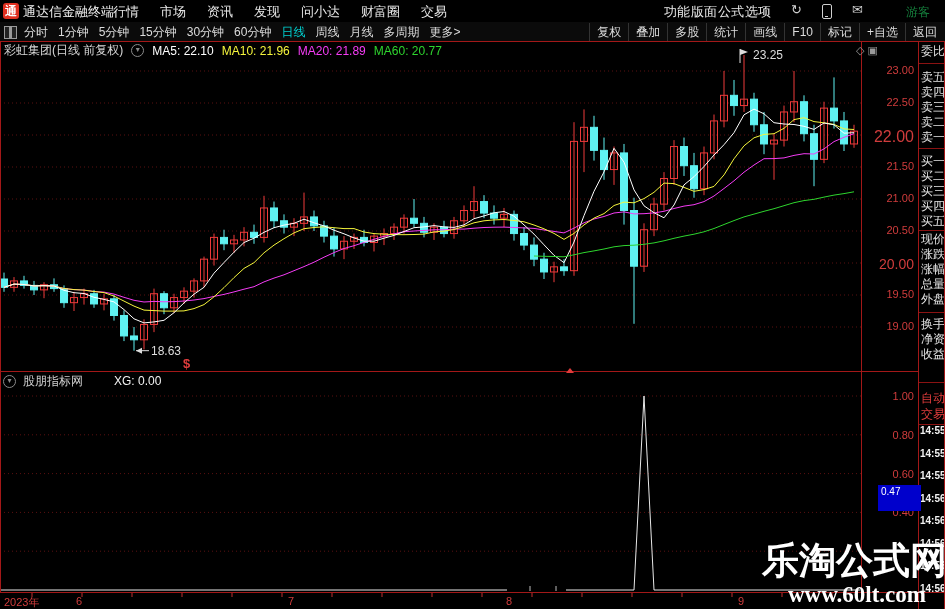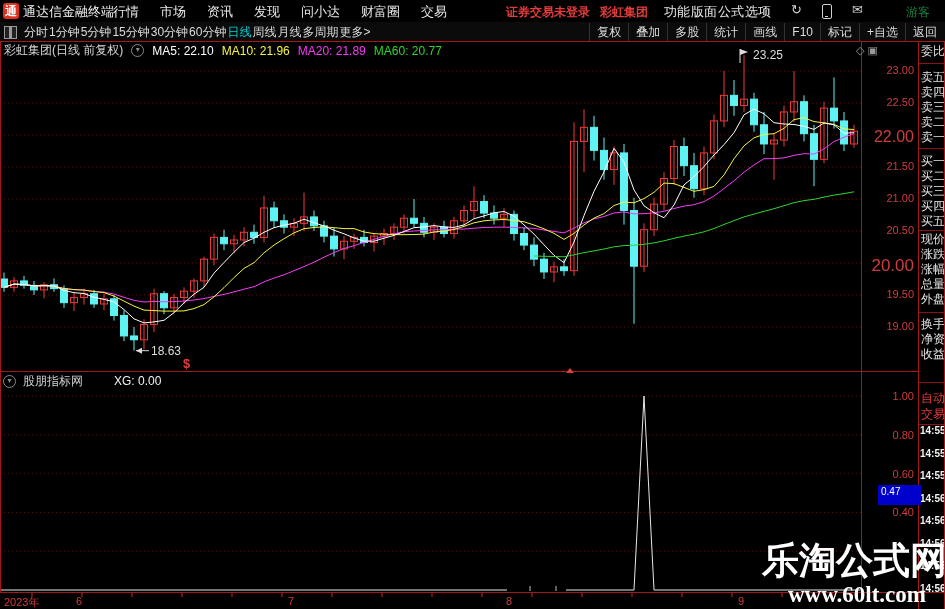--- a/index.html
+++ b/index.html
@@ -15,36 +15,36 @@
   #status{position:absolute;left:506px;top:4px;display:flex;gap:10px;font-size:12px;color:#e03c3c;font-weight:bold;}
   #menu-right{position:absolute;left:664px;top:3px;display:flex;gap:1px;color:#e8e8e8;}
   #menu-icons{position:absolute;left:791px;top:2px;display:flex;gap:20px;color:#cfcfcf;font-size:13px;}
   .phone-icon{width:8px;height:13px;border:1px solid #cfcfcf;border-radius:2px;margin-top:2px;position:relative;}
   .phone-icon:after{content:"";position:absolute;left:2px;bottom:1px;width:3px;height:1px;background:#cfcfcf;}
   #menu-user{position:absolute;left:906px;top:4px;font-size:12px;color:#15803d;}
   
   #toolbar2{position:absolute;left:0;top:22px;width:945px;height:19px;background:#0b0b0b;color:#dcdcdc;font-size:12px;}
   #tb-icon{position:absolute;left:4px;top:4px;width:11px;height:11px;border:1px solid #9a9a9a;background:
     linear-gradient(90deg,#222 40%,#9a9a9a 40%,#9a9a9a 60%,#222 60%);}
-  #periods{position:absolute;left:24px;top:2px;display:flex;gap:1px;}
+  #periods{position:absolute;left:24px;top:2px;display:flex;gap:10px;}
   .period{color:#dcdcdc;}
   .period.active{color:#00d2d2;}
   #tools{position:absolute;right:1px;top:0;display:flex;height:19px;align-items:center;}
   .tool{padding:0 7px;border-left:1px solid #333;line-height:18px;color:#dcdcdc;white-space:nowrap;}
   
   .hline,.vline{position:absolute;background:#a31818;z-index:6;}
   
   #main-plot{position:absolute;left:0;top:41px;width:862px;height:330px;}
   #chart-title{position:absolute;left:4px;top:42px;z-index:4;font-size:12px;color:#d8d8d8;display:flex;gap:8px;align-items:center;}
   .circ-icon{display:inline-block;width:11px;height:11px;border:1px solid #8a8a8a;border-radius:50%;
     color:#8a8a8a;font-size:8px;line-height:10px;text-align:center;}
   
   #axis-col{position:absolute;left:862px;top:41px;width:56px;height:568px;}
   #win-icons{position:absolute;left:-6px;top:3px;color:#9a9a9a;font-size:11px;display:flex;gap:3px;z-index:7;}
-  #hover-box{position:absolute;left:16px;width:40px;height:20px;background:#0000cc;color:#fff;
+  #hover-box{position:absolute;left:16px;width:40px;height:26px;background:#0000cc;color:#fff;
     font-size:10px;line-height:14px;padding-left:3px;z-index:7;}
   
   #quote-panel{position:absolute;left:918px;top:41px;width:27px;height:568px;overflow:hidden;}
   .q-label{position:absolute;left:3px;font-size:12px;color:#e3e3e3;white-space:nowrap;}
   .q-red{color:#e03c3c;}
   .q-time{position:absolute;left:2px;font-size:10px;font-weight:bold;color:#f2f2f2;white-space:nowrap;}
   
   #ind-header{position:absolute;left:0;top:372px;width:862px;height:18px;z-index:4;font-size:12px;
     color:#cfcfcf;display:flex;gap:7px;align-items:center;padding-left:3px;}
   #ind-plot{position:absolute;left:0;top:390px;width:862px;height:202px;}
@@ -69,24 +69,20 @@
     <div id="app-title">通达信金融终端</div>
     <div id="menu-items">
         <span style="cursor:default;" class="menu-item">行情</span>
         <span style="cursor:default;" class="menu-item">市场</span>
         <span style="cursor:default;" class="menu-item">资讯</span>
         <span style="cursor:default;" class="menu-item">发现</span>
         <span style="cursor:default;" class="menu-item">问小达</span>
         <span style="cursor:default;" class="menu-item">财富圈</span>
         <span style="cursor:default;" class="menu-item">交易</span>
       </div>
-    <div id="status">
-      <span>证券交易未登录</span>
-      <span>彩虹集团</span>
-    </div>
     <div id="menu-right">
         <span>功能</span>
         <span>版面</span>
         <span>公式</span>
         <span>选项</span>
       </div>
     <div id="menu-icons">
       <span>↻</span>
       <span class="phone-icon"></span>
       <span>✉</span>
@@ -332,21 +328,21 @@
       <span>◇</span>
       <span>▣</span>
     </div>
     <div id="hover-box" style="top:444px;">0.47</div>
   <div style="top:23px;right:4px;position:absolute;font-size:11px;color:#d03c3c;">23.00</div>
       <div style="top:55px;right:4px;position:absolute;font-size:11px;color:#d03c3c;">22.50</div>
       <div style="top:87px;right:4px;position:absolute;font-size:16px;color:#d03c3c;">22.00</div>
       <div style="top:119px;right:4px;position:absolute;font-size:11px;color:#d03c3c;">21.50</div>
       <div style="top:151px;right:4px;position:absolute;font-size:11px;color:#d03c3c;">21.00</div>
       <div style="top:183px;right:4px;position:absolute;font-size:11px;color:#d03c3c;">20.50</div>
-      <div style="top:215px;right:4px;position:absolute;font-size:17px;color:#d03c3c;">20.00</div>
+      <div style="top:215px;right:4px;position:absolute;font-size:14px;color:#d03c3c;">20.00</div>
       <div style="top:247px;right:4px;position:absolute;font-size:11px;color:#d03c3c;">19.50</div>
       <div style="top:279px;right:4px;position:absolute;font-size:11px;color:#d03c3c;">19.00</div>
       <div style="top:349px;right:4px;position:absolute;font-size:11px;color:#d03c3c;">1.00</div>
       <div style="top:387.79999999999995px;right:4px;position:absolute;font-size:11px;color:#d03c3c;">0.80</div>
       <div style="top:426.6px;right:4px;position:absolute;font-size:11px;color:#d03c3c;">0.60</div>
       <div style="top:465.4px;right:4px;position:absolute;font-size:11px;color:#d03c3c;">0.40</div>
     </div>
 
   <div id="quote-panel">
       <div style="top:2px;" class="q-label">委比</div>

